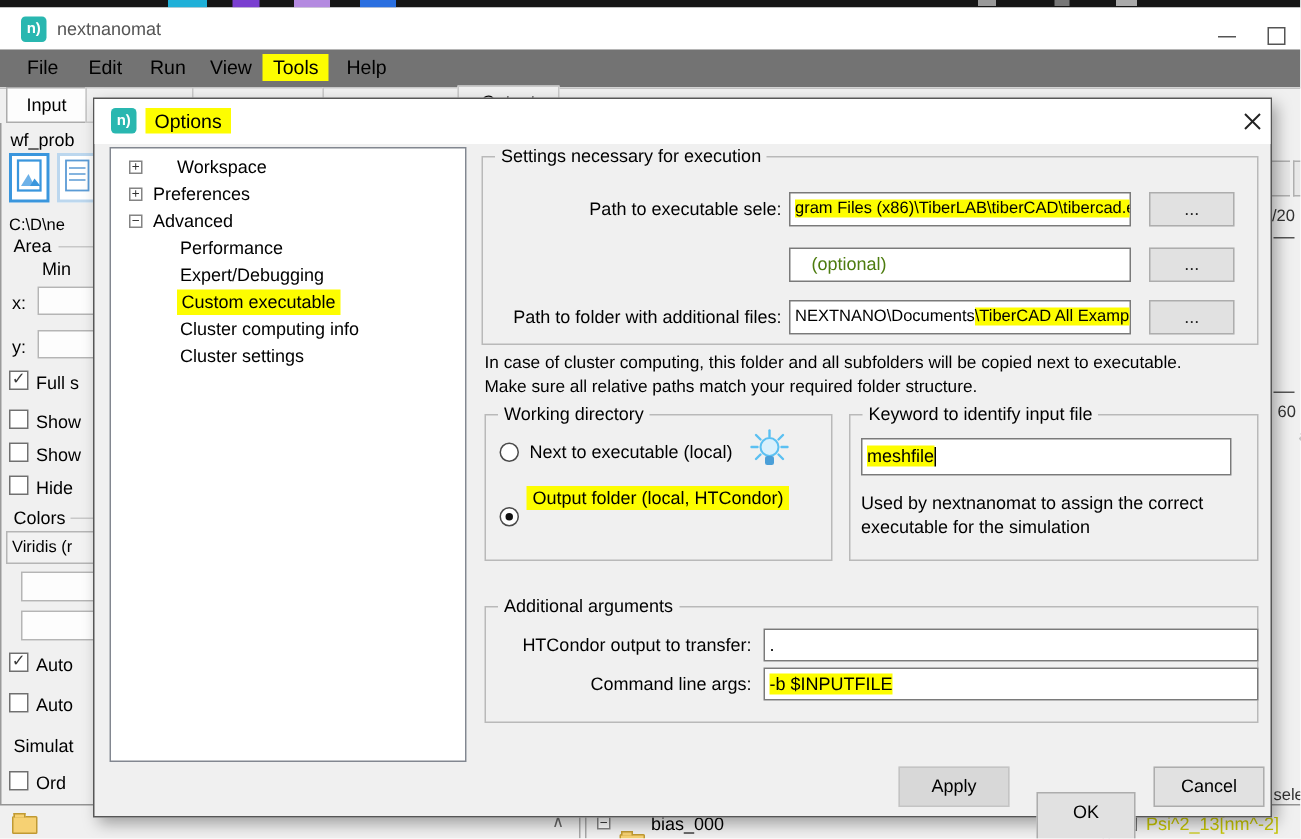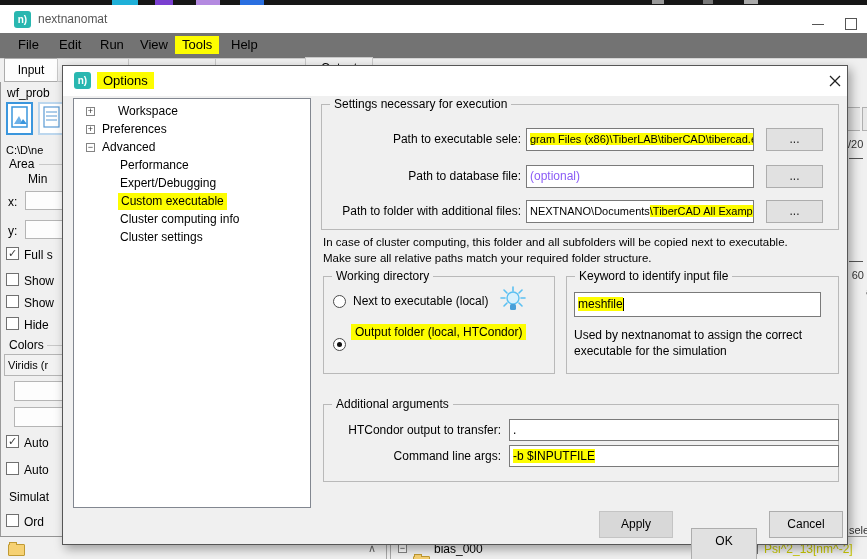--- a/index.html
+++ b/index.html
@@ -46,21 +46,21 @@
   .dlg-titlebar{left:0;top:0;width:784px;height:30px;background:#ffffff;}
   .closex{width:22px;height:22px;}
   .tree{left:10px;top:32px;width:238px;height:410px;background:#fff;border:1px solid #828790;box-sizing:border-box;}
   .treerow{position:absolute;height:17px;line-height:17px;white-space:nowrap;}
   .groupbox{border:1px solid #b9b9b9;box-sizing:border-box;}
   .gb-label{position:absolute;top:-8px;left:8px;background:#f0f0f0;padding:0 4px;line-height:14px;}
   .rowlabel{text-align:right;white-space:nowrap;}
   .input{background:#fff;border:1px solid #7a7a7a;box-sizing:border-box;overflow:hidden;
     white-space:nowrap;font-size:11px;line-height:21px;padding-left:3px;}
   .input .yl{background:#fdfd00;}
-  .placeholder{color:#8b5cf6;font-size:12px;}
+  .placeholder{color:#4d7c0f;font-size:12px;margin-left:11px;}
   .dots{background:#e1e1e1;border:1px solid #adadad;box-sizing:border-box;text-align:center;
     line-height:18px;font-size:12px;color:#222;}
   .radio{width:13px;height:13px;border:1px solid #4a4a4a;border-radius:50%;background:#fff;box-sizing:border-box;position:relative;}
   .radio.sel::after{content:"";position:absolute;left:3px;top:3px;width:5px;height:5px;border-radius:50%;background:#111;}
   .btn{background:#e1e1e1;border:1px solid #adadad;box-sizing:border-box;text-align:center;
     font-size:12px;line-height:25px;}
   .btn.disabled{background:#d8d8d8;border-color:#c4c4c4;color:#000000;}
   .cursorbar{display:inline-block;width:1px;height:13px;background:#000;vertical-align:middle;}
   .frag{color:#333;font-size:11px;white-space:nowrap;}
 </style>
@@ -222,21 +222,20 @@
 
     <div class="abs groupbox" style="left:258px;top:38px;width:518px;height:126px;">
       <span class="gb-label">Settings necessary for execution</span>
     </div>
     <div class="abs rowlabel" style="left:258px;top:66px;width:200px;">Path to executable sele:</div>
     <div class="abs input" style="left:463px;top:62px;width:228px;height:23px;">
       <span class="yl">gram Files (x86)\TiberLAB\tiberCAD\tibercad.exe</span>
     </div>
     <div class="abs dots" style="left:703px;top:62px;width:57px;height:23px;line-height:20px;">...</div>
 
-    <div class="abs rowlabel" style="left:258px;top:103px;width:200px;">Path to database file:</div>
     <div class="abs input" style="left:463px;top:99px;width:228px;height:23px;">
       <span class="placeholder">(optional)</span>
     </div>
     <div class="abs dots" style="left:703px;top:99px;width:57px;height:23px;line-height:20px;">...</div>
 
     <div class="abs rowlabel" style="left:258px;top:138px;width:200px;">Path to folder with additional files:</div>
     <div class="abs input" style="left:463px;top:134px;width:228px;height:23px;">
       <span>NEXTNANO\Documents</span><span class="yl">\TiberCAD All Examples</span>
     </div>
     <div class="abs dots" style="left:703px;top:134px;width:57px;height:23px;line-height:20px;">...</div>

